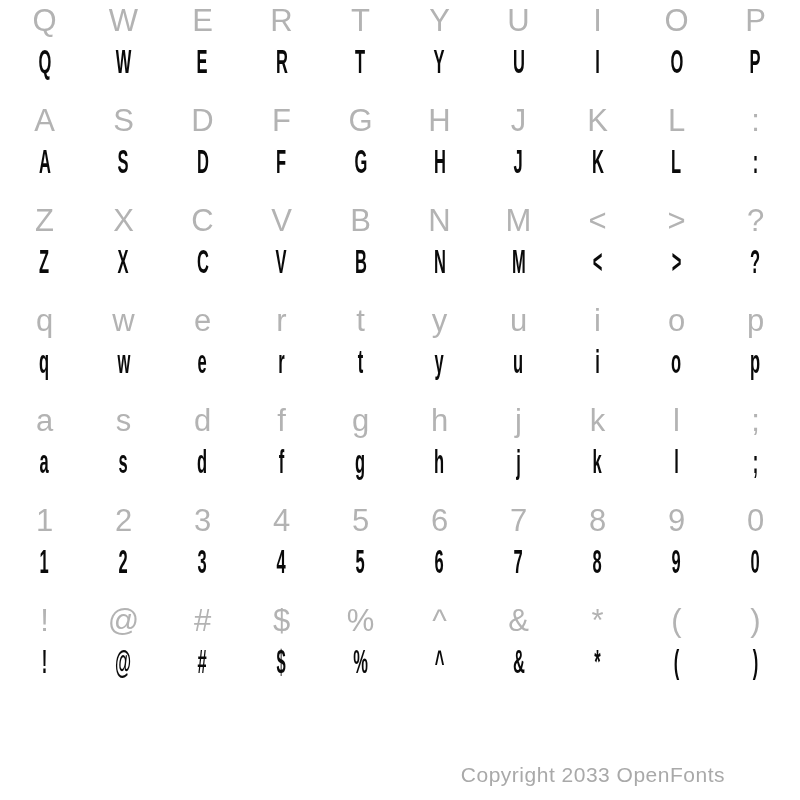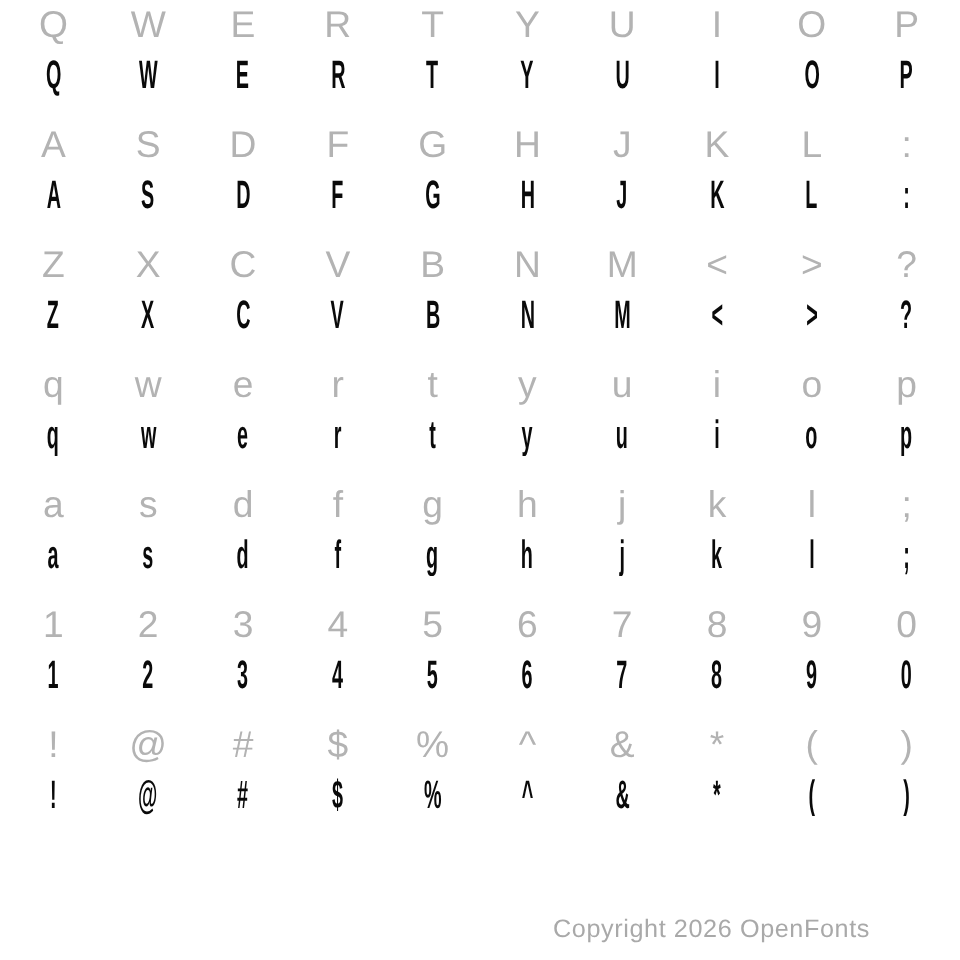--- a/index.html
+++ b/index.html
@@ -248,14 +248,14 @@
           <span class="cell"><span class="cond">$</span></span>
           <span class="cell"><span class="cond">%</span></span>
           <span class="cell"><span class="cond">^</span></span>
           <span class="cell"><span class="cond">&amp;</span></span>
           <span class="cell"><span class="cond">*</span></span>
           <span class="cell"><span class="cond">(</span></span>
           <span class="cell"><span class="cond">)</span></span>
         </div>
       </div>
     </div>
-  <div class="footer">Copyright 2026 OpenFonts</div>
+  <div class="footer">Copyright 2033 OpenFonts</div>
 </div>
 
 </body></html>

